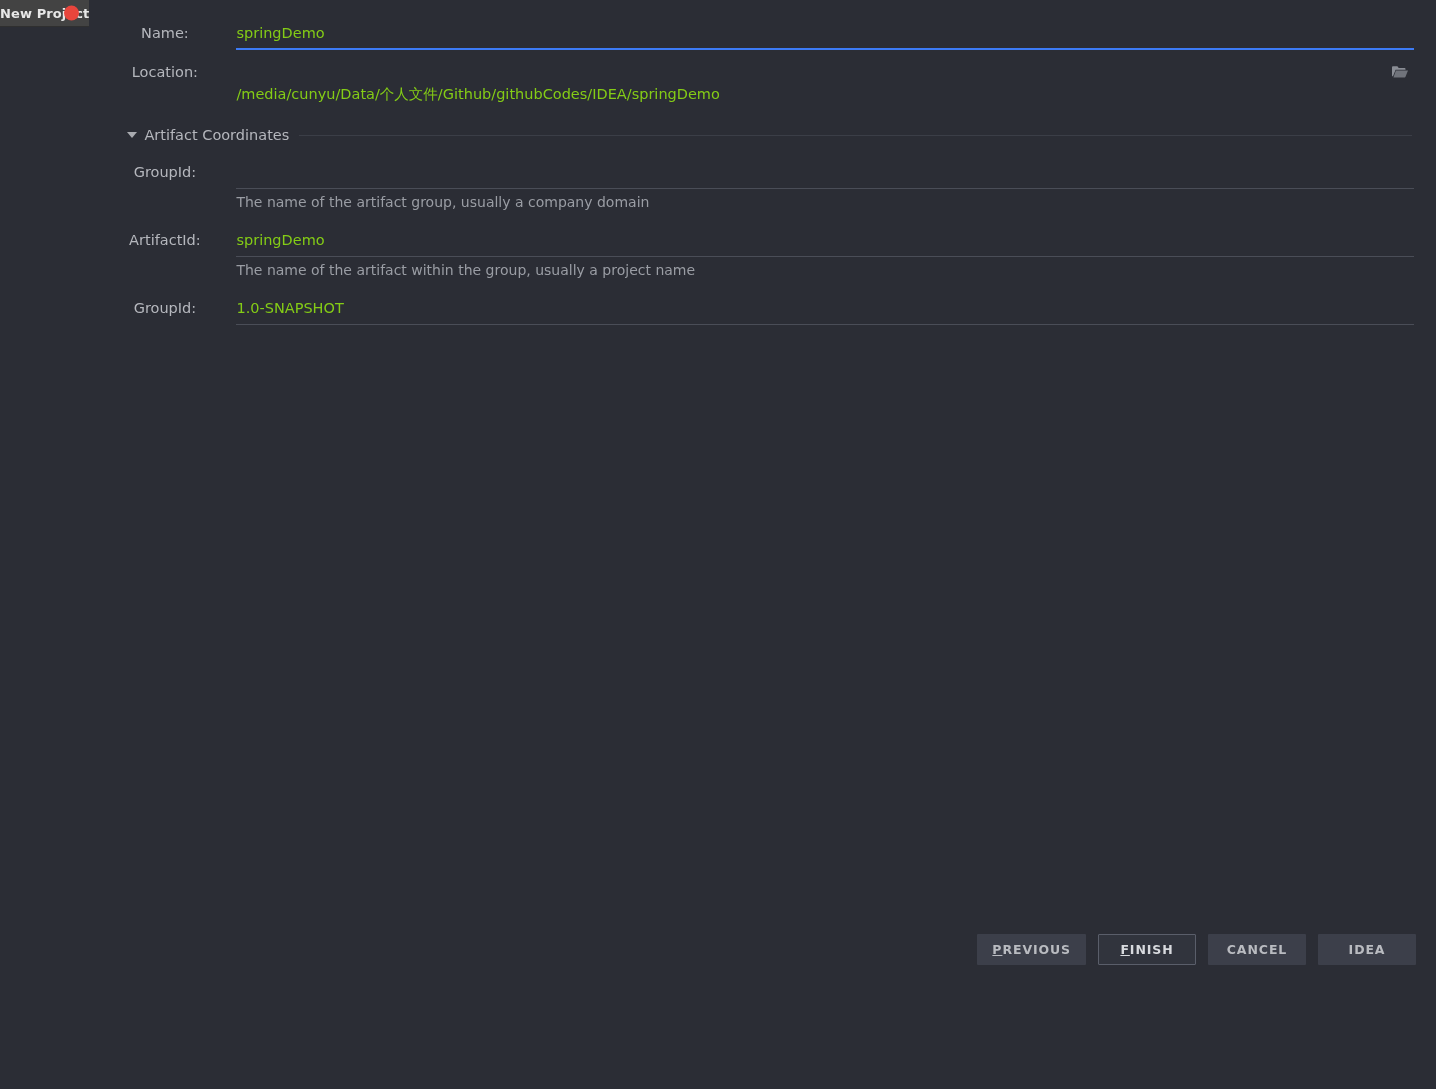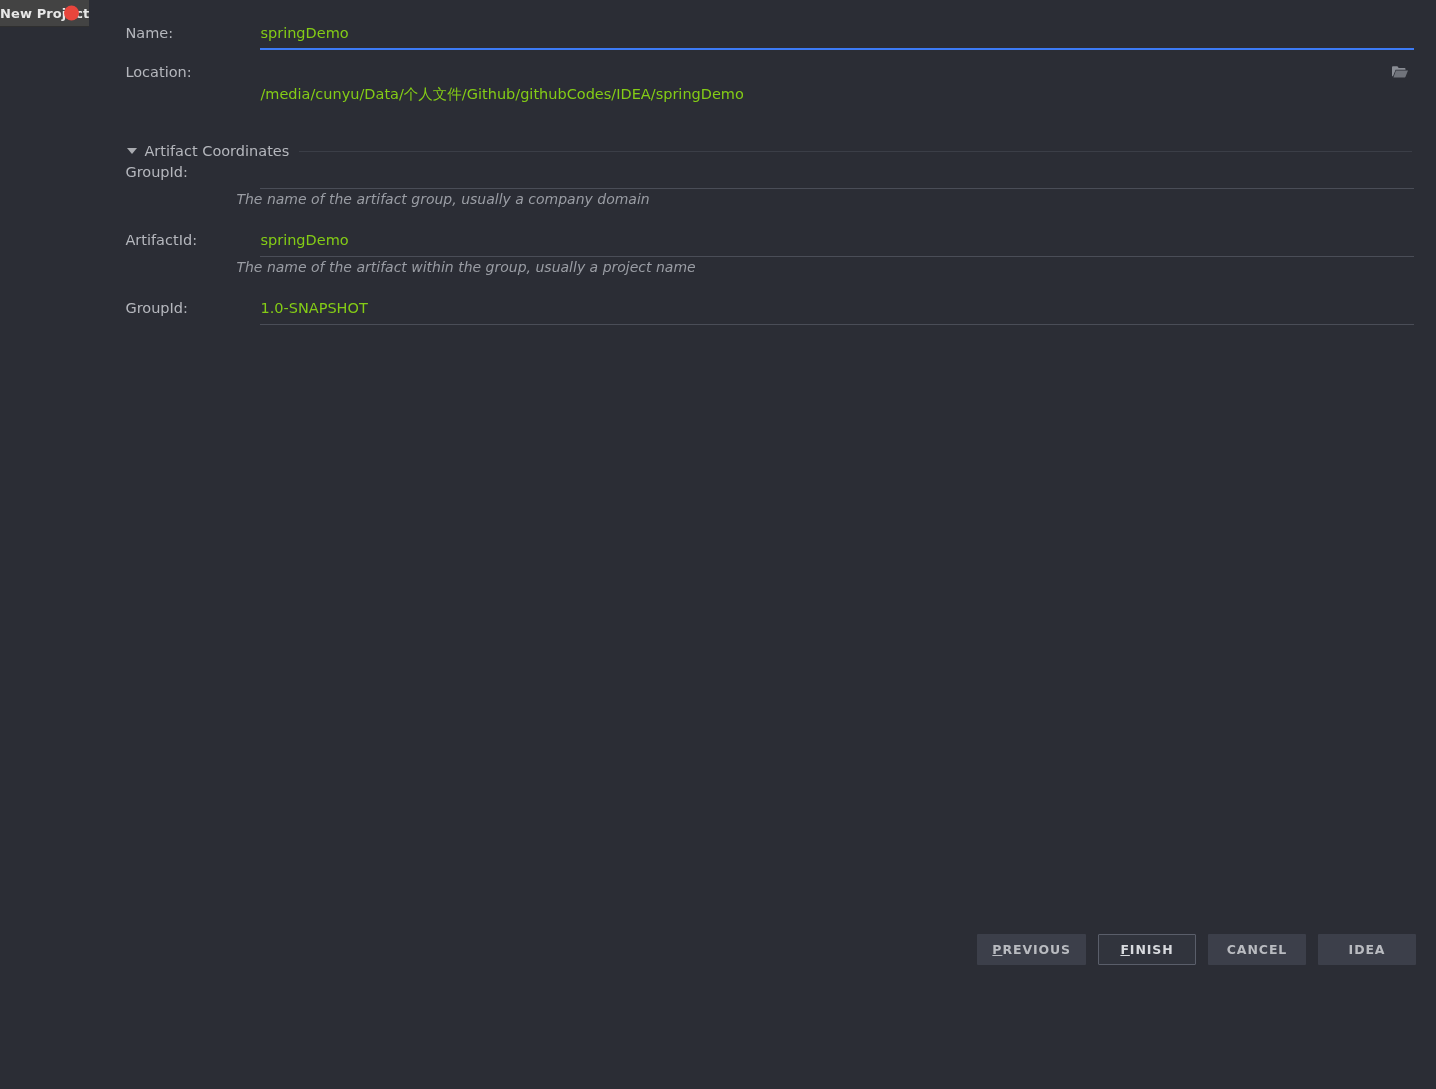--- a/index.html
+++ b/index.html
@@ -69,26 +69,25 @@
     left: 0;
     right: 0;
     height: 34px;
     display: flex;
     align-items: center;
   }
 
   .field-label {
     font-size: 14.5px;
     color: #b5b7bd;
-    text-align: left;
+    text-align: center;
     padding-right: 8px;
     box-sizing: border-box;
     white-space: nowrap;
     font-family: "DejaVu Sans", "Liberation Sans", sans-serif;
-    margin-left: 24px;
   }
 
   .field-wrap {
     position: relative;
     flex: 1;
     height: 34px;
     display: flex;
     align-items: center;
   }
 
@@ -133,21 +132,20 @@
 
   
   .section-header {
     position: absolute;
     left: 26px;
     right: 24px;
     height: 18px;
     display: flex;
     align-items: center;
     cursor: pointer;
-    margin-top: 16px;
   }
   .triangle {
     width: 0;
     height: 0;
     border-left: 5px solid transparent;
     border-right: 5px solid transparent;
     border-top: 6px solid #a9abb0;
     margin-right: 7px;
     flex: 0 0 auto;
   }
@@ -163,22 +161,21 @@
     background: #3b3e47;
     margin-left: 10px;
   }
 
   .hint-row {
     position: absolute;
     left: 0;
     right: 0;
     height: 22px;
     display: flex;
-    align-items: flex-start;
-    font-style: italic;
+    align-items: center;
   }
   .hint-text {
     font-size: 14px;
     color: #9a9da4;
     font-family: "DejaVu Sans", "Liberation Sans", sans-serif;
   }
 
   
   .footer {
     position: absolute;

